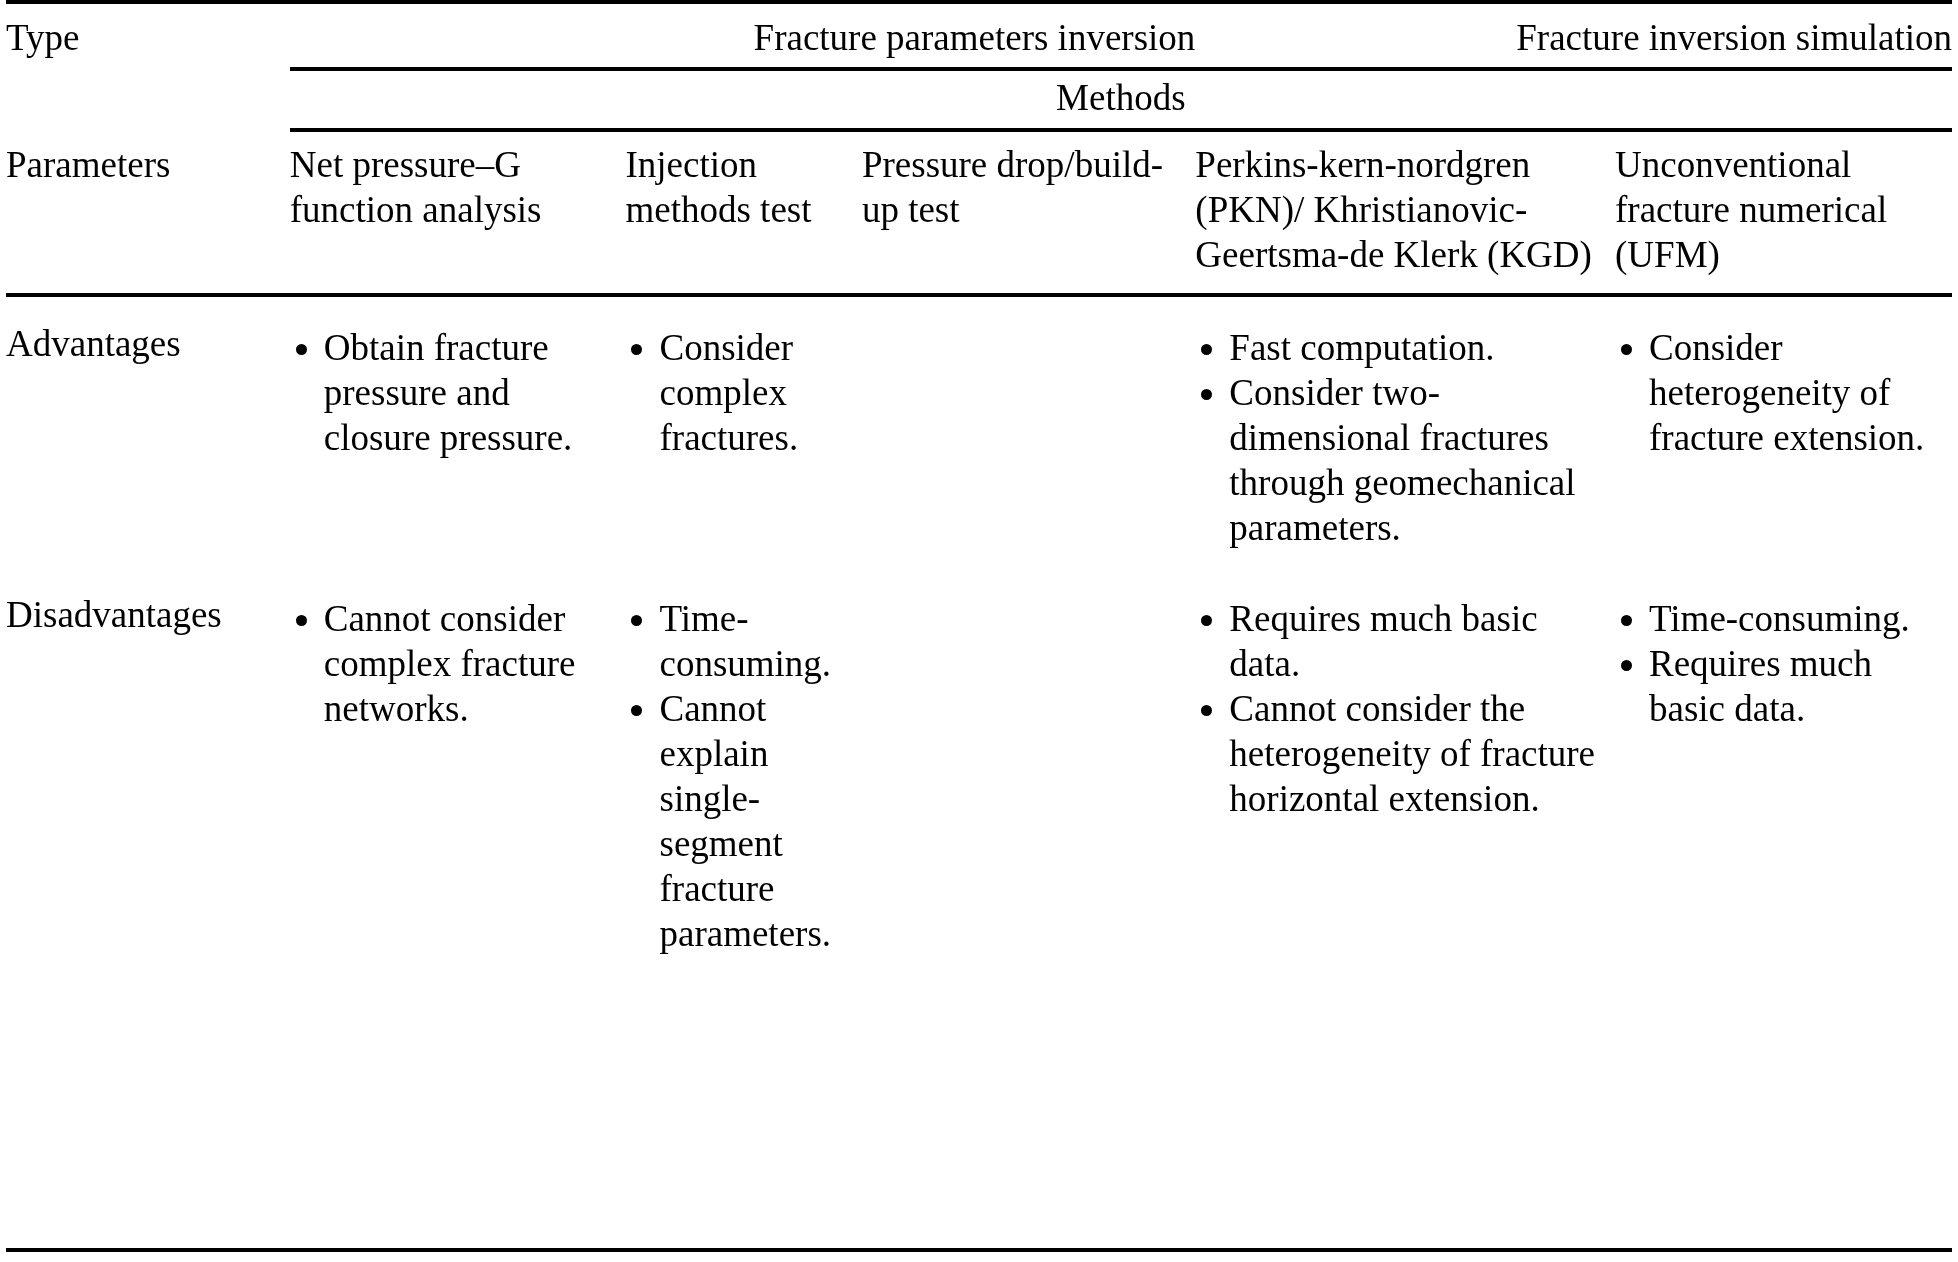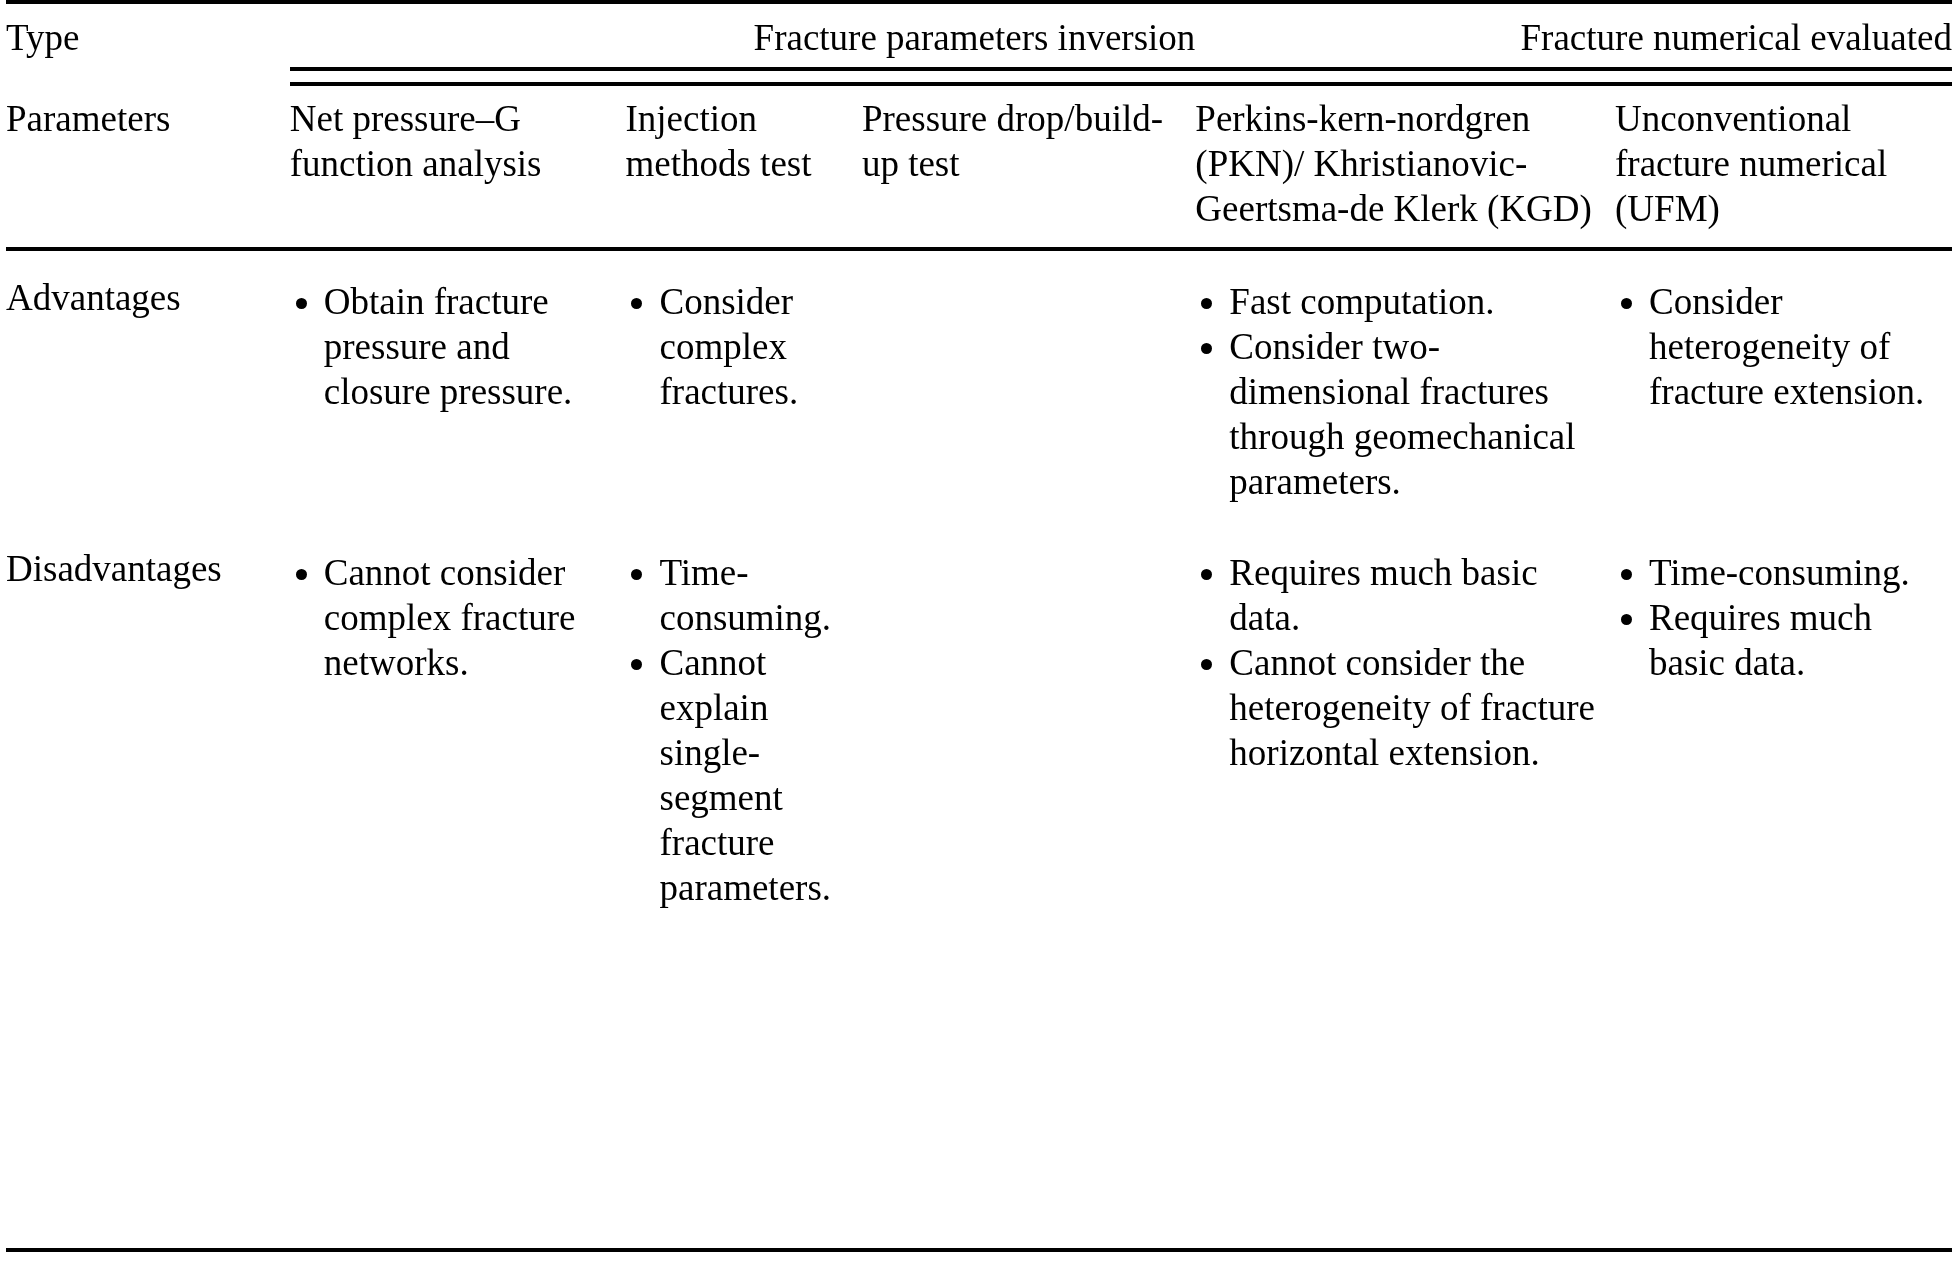--- a/index.html
+++ b/index.html
@@ -152,28 +152,29 @@
     </colgroup>
 
     <tbody>
         <tr class="grp-row">
       <td class="rowlabel">Type</td>
       <td colspan="3">
         <div class="grp-title">Fracture parameters inversion</div>
         <div class="grp-underline"></div>
       </td>
       <td colspan="2">
-        <div class="grp-title">Fracture numerical evaluated</div>
+        <div class="grp-title">Fracture inversion simulation</div>
         <div class="grp-underline"></div>
       </td>
     </tr>
 
     <tr class="methods-row">
       <td></td>
       <td colspan="5">
+        <div class="methods-title">Methods</div>
         <div class="methods-underline"></div>
       </td>
     </tr>
 
     <tr class="param-row">
       <td class="rowlabel">Parameters</td>
       <td>Net pressure–G function analysis</td>
       <td>Injection methods test</td>
       <td>Pressure drop/build-up test</td>
       <td>Perkins-kern-nordgren (PKN)/ Khristianovic-Geertsma-de Klerk (KGD)</td>

